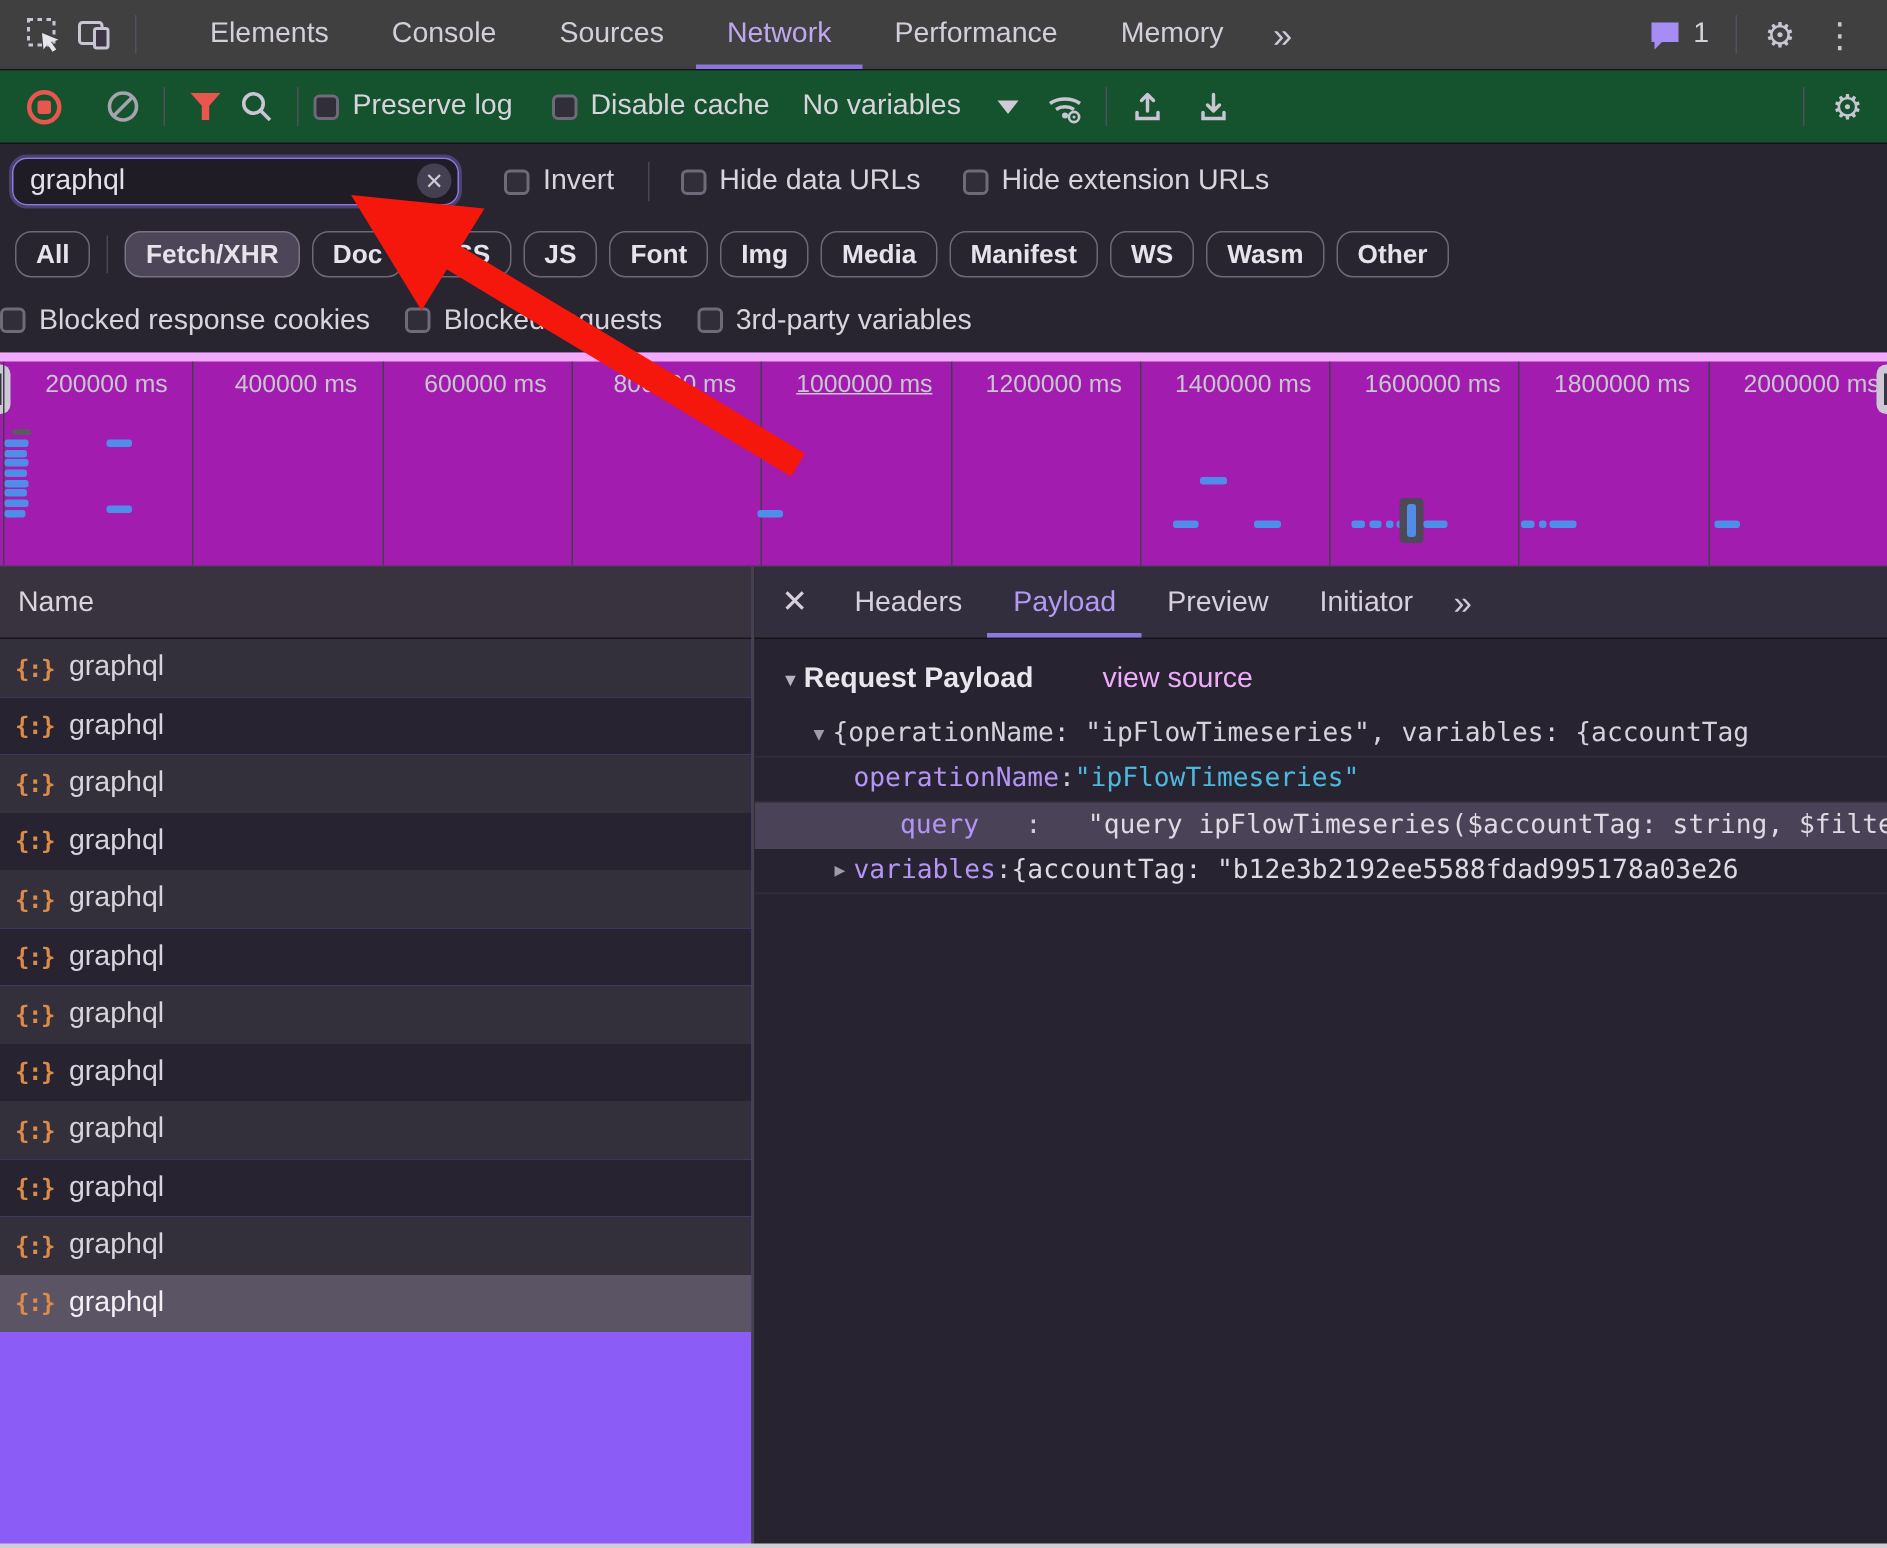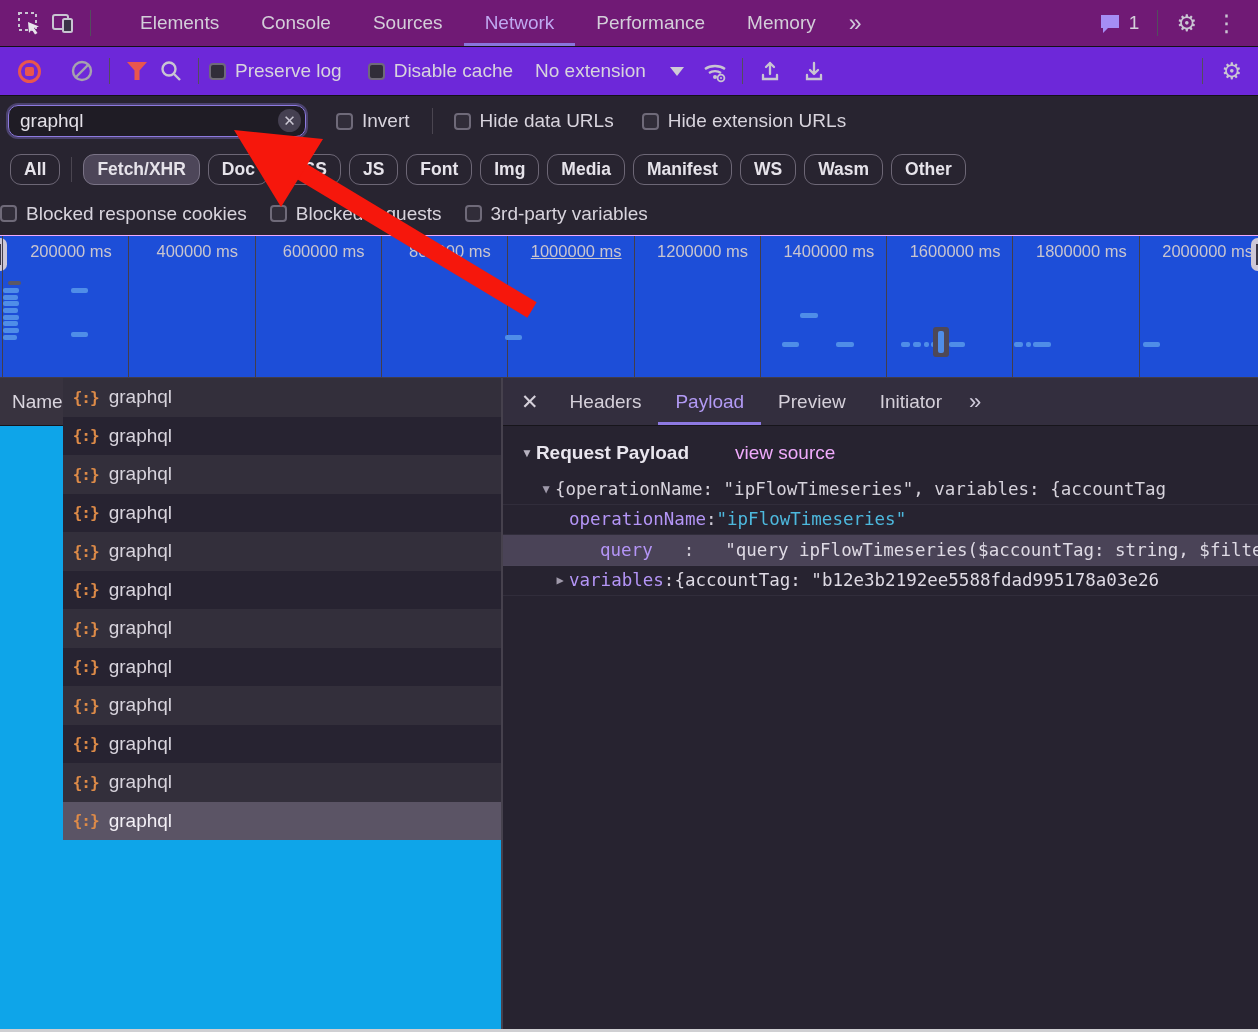--- a/index.html
+++ b/index.html
@@ -5,36 +5,36 @@
   * { box-sizing: border-box; margin: 0; padding: 0; }
   html,body { width:1258px; height:1032px; }
   body {
     position: relative;
     background: #26222c;
     font-family: "Liberation Sans", sans-serif;
     color: #d8d4dd;
     overflow: hidden;
   }
   
-  .tabbar { height:47px; background:#701a75; display:flex; align-items:stretch; border-bottom:1px solid #141218; }
+  .tabbar { height:47px; background:#404040; display:flex; align-items:stretch; border-bottom:1px solid #141218; }
   .tabbar-left { display:flex; align-items:center; padding-left:12px; }
   .icon-btn { display:flex; align-items:center; justify-content:center; width:34px; height:34px; }
   .icon-btn svg { display:block; }
   .vdiv { width:1px; height:26px; background:#534d5e; margin:0 10px; align-self:center; }
   .tabs { display:flex; align-items:stretch; margin-left:18px; }
   .tab { display:flex; align-items:center; padding:0 21px; font-size:19px; color:#d3ced9; border-bottom:3px solid transparent; padding-top:3px; cursor:default; }
   .tab.selected { color:#bfa8f0; border-bottom-color:#8a75dd; }
   .tab-chevron { display:flex; align-items:center; font-size:23px; color:#cfcada; padding:0 12px; }
   .tabbar-right { margin-left:auto; display:flex; align-items:center; padding-right:10px; }
   .msg-group { display:flex; align-items:center; gap:7px; font-size:19px; color:#d5d0da; margin-right:8px; }
   .kebab { font-size:23px; color:#c9c5d2; padding:0 10px; }
   .gear-glyph { font-size:23px; color:#c9c5d2; padding:0 8px; }
 
   
-  .nettoolbar { height:49px; background:#6d28d9; border-bottom:1px solid #141218; display:flex; align-items:center; padding-left:18px;justify-content:flex-end; }
+  .nettoolbar { height:49px; background:#14532d; border-bottom:1px solid #141218; display:flex; align-items:center; padding-left:18px;justify-content:flex-end; }
   .rec-outer { width:23px; height:23px; border:3px solid #e9564e; border-radius:50%; display:flex; align-items:center; justify-content:center; margin-right:24px; }
   .rec-inner { width:9px; height:9px; background:#e9564e; border-radius:2px; }
   .cb { width:17px; height:17px; border:2px solid #6f6a79; border-radius:4px; background:#312d39; flex:0 0 auto; }
   .cb-group { display:flex; align-items:center; gap:9px; font-size:19px; color:#d8d4dd; }
   .throttle { display:flex; align-items:center; gap:24px; margin-left:22px; font-size:19px; color:#d8d4dd; }
   .caret-down { width:0; height:0; border-left:7px solid transparent; border-right:7px solid transparent; border-top:9px solid #cfcbd6; }
   .spacer { flex:1 1 auto; }
 
   
   .filterrow { height:50px; background:#282430; display:flex; align-items:center; padding-left:8px; }
@@ -47,31 +47,31 @@
   
   .chipsrow { height:46px; background:#282430; display:flex; align-items:center; padding-left:10px; gap:8px; }
   .chip { height:31px; display:flex; align-items:center; padding:0 13px; border:1.5px solid #6d6776; border-radius:11px; font-size:17.5px; font-weight:600; color:#e6e3ea; }
   .chip.selected { background:#4d4659; border-color:#7a7386; }
   .chip-div { width:1px; height:25px; background:#4a4550; margin:0 3px; }
 
   
   .blockedrow { height:43px; background:#282430; display:flex; align-items:center; gap:23px; }
 
   
-  .timeline { position:relative; height:143px; background:#1d4ed8; border-top:1px solid #f0abfc; border-bottom:1px solid #413c48; overflow:hidden; }
+  .timeline { position:relative; height:143px; background:#a21caf; border-top:6px solid #f0abfc; border-bottom:1px solid #413c48; overflow:hidden; }
   .gridline { position:absolute; top:0; bottom:0; width:1px; background:#433e4b; }
   .tick-label { position:absolute; top:6px; width:112px; text-align:center; font-size:16.5px; color:#c9c5cf; white-space:nowrap; }
   .tl-bar { position:absolute; border-radius:2px; }
   .tl-handle { position:absolute; top:2px; width:13px; height:33px; background:#cdc7d6; border-radius:7px; }
   .tl-handle::after { content:""; position:absolute; left:5px; top:6px; bottom:6px; width:2px; background:#3a3544; }
   .sel-box { position:absolute; background:#4e4857; border-radius:3px; }
 
   
   .main { display:flex; height:654px; }
-  .left-panel { width:501px; background:#0ea5e9; display:flex; }
+  .left-panel { width:501px; background:#8b5cf6; display:flex; flex-direction:column; }
   .panel-divider { width:2px; background:#46414d; }
   .right-panel { flex:1; background:#272330; display:flex; flex-direction:column; overflow:hidden; }
 
   .name-header { height:48px; background:#38333f; border-bottom:1px solid #17151b; display:flex; align-items:center; padding-left:12px; font-size:19px; color:#d9d5de; }
   .req-rows { flex:1; overflow:hidden; }
   .req-row { height:38.5px; display:flex; align-items:center; padding-left:10px; gap:10px; font-size:19px; color:#d8d4dd; }
   .req-row.odd { background:#332f3b; }
   .req-row.even { background:#272331; }
   .req-row.selected { background:#5b5465; color:#f2eff5; }
   .req-icon { font-family:"DejaVu Sans Mono",monospace; font-size:16px; font-weight:bold; color:#de8b48; letter-spacing:-1px; width:26px; }
@@ -165,21 +165,21 @@
   <div class="vdiv"></div>
   <div class="cb-group" style="margin-right:26px;">
     <div class="cb"></div>
     <span>Preserve log</span>
   </div>
   <div class="cb-group">
     <div class="cb"></div>
     <span>Disable cache</span>
   </div>
   <div class="throttle">
-    <span>No extension</span>
+    <span>No variables</span>
     <span class="caret-down"></span>
   </div>
   <div class="icon-btn" style="margin-left:14px;">
     <svg width="28" height="26" viewBox="0 0 28 26">
       <path d="M4 11 a14 10 0 0 1 20 0" fill="none" stroke="#c9c5d2" stroke-width="2.3"></path>
       <path d="M8 15 a9 7 0 0 1 12 0" fill="none" stroke="#c9c5d2" stroke-width="2.3"></path>
       <circle cx="14" cy="19" r="2" fill="#c9c5d2"></circle>
       <circle cx="20" cy="20" r="3.4" fill="none" stroke="#c9c5d2" stroke-width="1.8"></circle>
       <circle cx="20" cy="20" r="1" fill="#c9c5d2"></circle>
     </svg>

